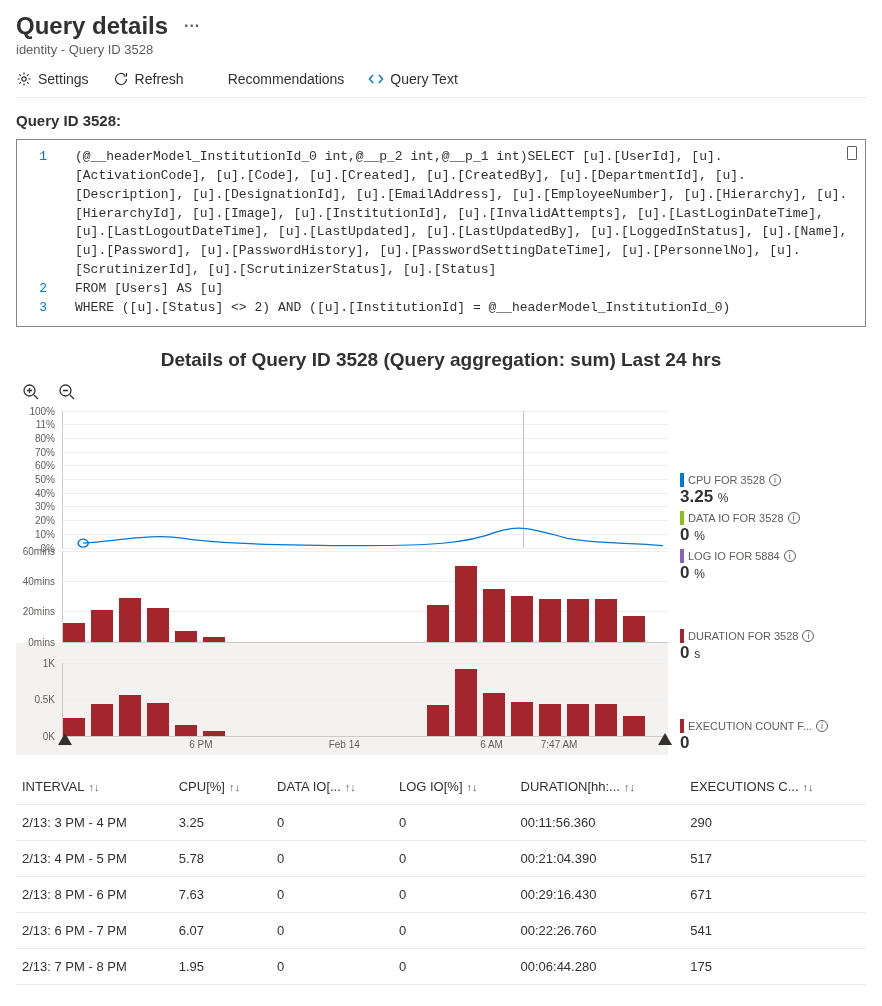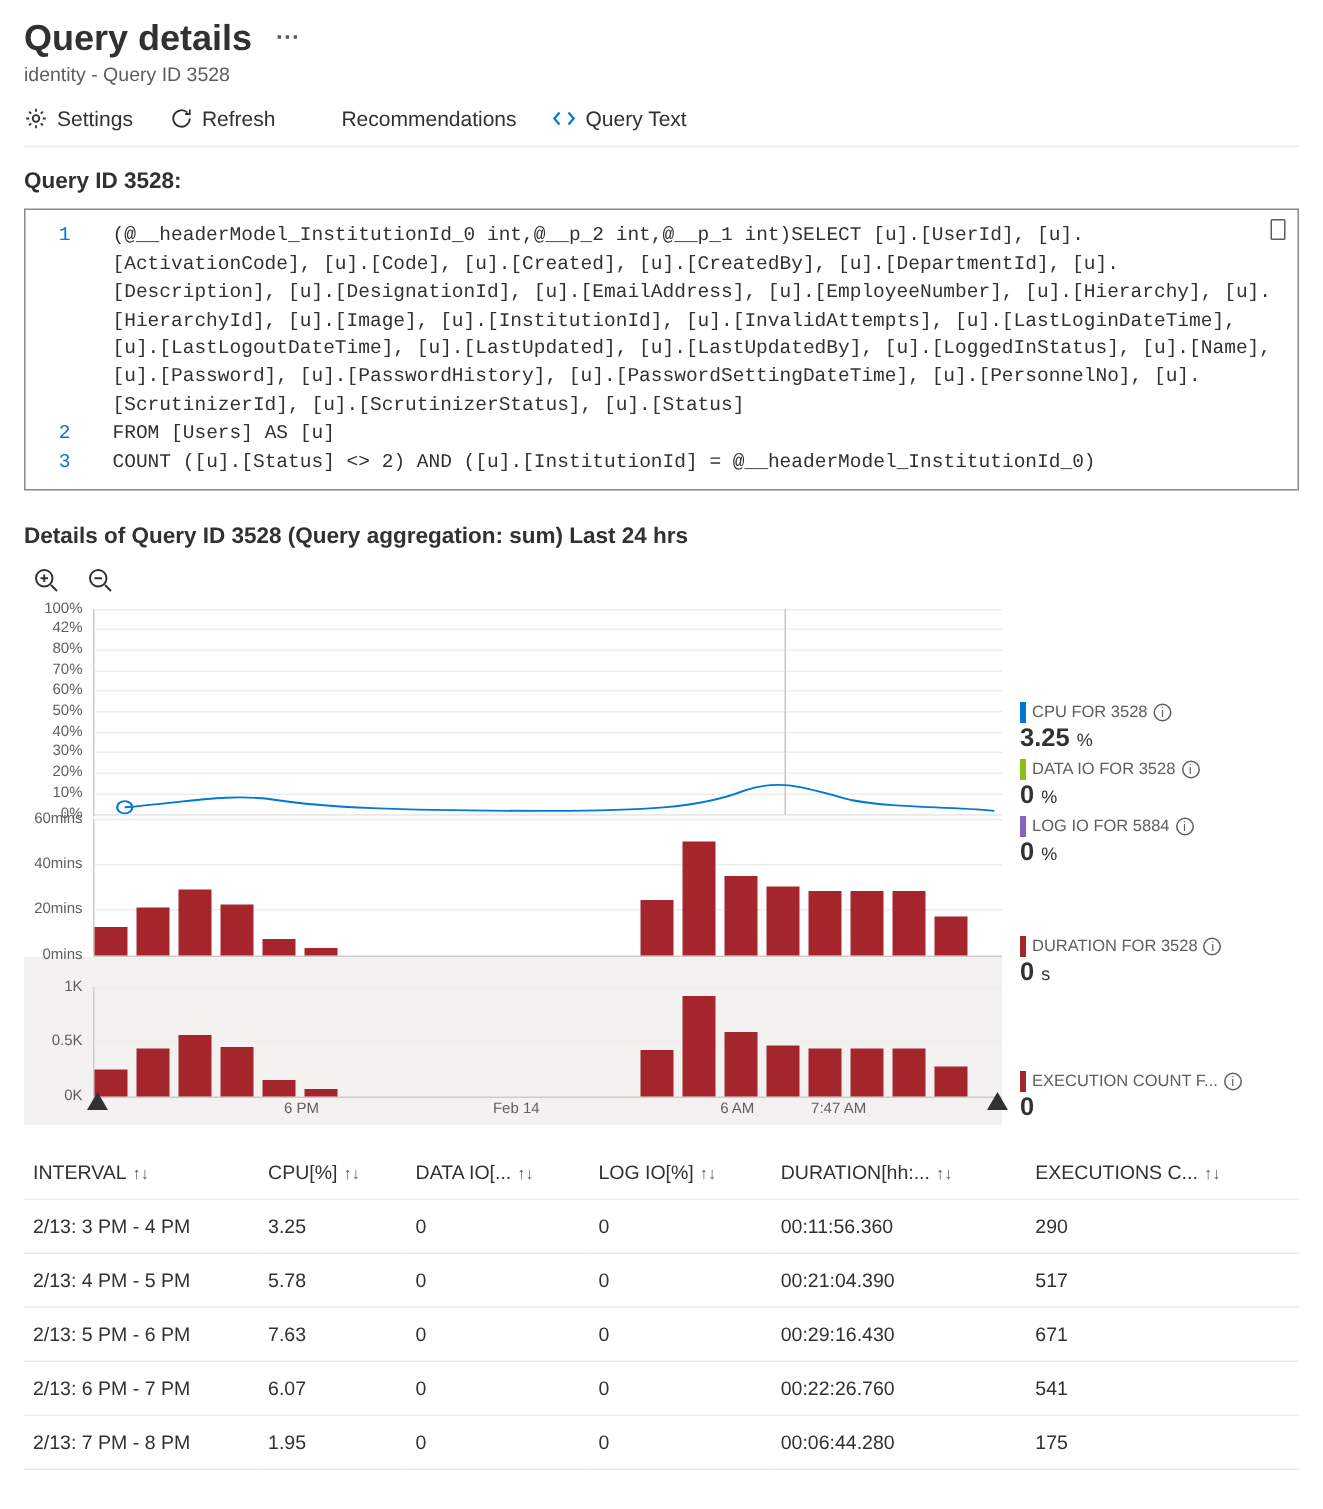--- a/index.html
+++ b/index.html
@@ -52,22 +52,23 @@
     line-height: 1.45;
     position: relative;
   }
   .sql-row { display: flex; }
   .sql-ln { color: #0078d4; width: 52px; text-align: right; padding-right: 28px; flex-shrink: 0; user-select: none; }
   .sql-code { flex: 1; white-space: pre-wrap; word-break: break-word; }
   .copy-handle { position: absolute; top: 6px; right: 8px; width: 10px; height: 14px; border: 1px solid #605e5c; border-radius: 1px; }
 
   .details-head {
     font-weight: 600;
-    font-size: 15px;
+    font-size: 19px;
     margin: 22px 0 8px 0;
+    text-align: center;
   }
   .zoom-row { display: flex; gap: 18px; padding: 4px 0 10px 6px; }
   .zoom-row svg { width: 18px; height: 18px; cursor: pointer; }
 
   .chart-area { display: flex; }
   .chart-left { flex: 0 0 652px; }
   .chart-right { flex: 1; padding-left: 12px; font-size: 11px; }
 
   .minichart { position: relative; border-left: 1px solid #ccc; border-bottom: 1px solid #ccc; margin-left: 46px; }
   .y-ticks { position: absolute; left: -50px; top: 0; bottom: 0; width: 46px; font-size: 10px; color: #605e5c; }
@@ -140,21 +141,21 @@
       <div class="sql-row">
         <div class="sql-ln">1</div>
         <div class="sql-code">(@__headerModel_InstitutionId_0 <kw>int</kw>,@__p_2 <kw>int</kw>,@__p_1 <kw>int</kw>)<kw>SELECT</kw> [u].[UserId], [u].[ActivationCode], [u].[Code], [u].[Created], [u].[CreatedBy], [u].[DepartmentId], [u].[Description], [u].[DesignationId], [u].[EmailAddress], [u].[EmployeeNumber], [u].[Hierarchy], [u].[HierarchyId], [u].[Image], [u].[InstitutionId], [u].[InvalidAttempts], [u].[LastLoginDateTime], [u].[LastLogoutDateTime], [u].[LastUpdated], [u].[LastUpdatedBy], [u].[LoggedInStatus], [u].[Name], [u].[Password], [u].[PasswordHistory], [u].[PasswordSettingDateTime], [u].[PersonnelNo], [u].[ScrutinizerId], [u].[ScrutinizerStatus], [u].[Status]</div>
       </div>
       <div class="sql-row">
         <div class="sql-ln">2</div>
         <div class="sql-code"><kw>FROM</kw> [Users] <kw>AS</kw> [u]</div>
       </div>
       <div class="sql-row">
         <div class="sql-ln">3</div>
-        <div class="sql-code"><kw>COUNT</kw> ([u].[Status] <gray>&lt;&gt;</gray> 2) <kw>AND</kw> ([u].[InstitutionId] <gray>=</gray> @__headerModel_InstitutionId_0)</div>
+        <div class="sql-code"><kw>WHERE</kw> ([u].[Status] <gray>&lt;&gt;</gray> 2) <kw>AND</kw> ([u].[InstitutionId] <gray>=</gray> @__headerModel_InstitutionId_0)</div>
       </div>
     </div>
 </div>
 
 <div class="details-head">Details of Query ID 3528 (Query aggregation: sum) Last 24 hrs</div>
 <div class="zoom-row">
   <svg viewBox="0 0 18 18" fill="none" stroke="#323130" stroke-width="1.3">
       <circle cx="7.5" cy="7.5" r="5.5"></circle>
       <path d="M12 12l4 4M5 7.5h5M7.5 5v5"></path>
     </svg>
@@ -163,21 +164,21 @@
       <path d="M12 12l4 4M5 7.5h5"></path>
     </svg>
 </div>
 
 <div class="chart-area">
   <div class="chart-left">
 
     <div class="minichart" style="height:138px;">
       <div class="y-ticks" id="cpu-yticks">
           <div style="top: 0%;">100%</div>
-          <div style="top: 10%;">42%</div>
+          <div style="top: 10%;">11%</div>
           <div style="top: 20%;">80%</div>
           <div style="top: 30%;">70%</div>
           <div style="top: 40%;">60%</div>
           <div style="top: 50%;">50%</div>
           <div style="top: 60%;">40%</div>
           <div style="top: 70%;">30%</div>
           <div style="top: 80%;">20%</div>
           <div style="top: 90%;">10%</div>
           <div style="top: 100%;">0%</div>
         </div>
@@ -350,21 +351,21 @@
       </tr>
       <tr>
         <td>2/13: 4 PM - 5 PM</td>
         <td>5.78</td>
         <td>0</td>
         <td>0</td>
         <td>00:21:04.390</td>
         <td>517</td>
       </tr>
       <tr>
-        <td>2/13: 5 PM - 6 PM</td>
+        <td>2/13: 8 PM - 6 PM</td>
         <td>7.63</td>
         <td>0</td>
         <td>0</td>
         <td>00:29:16.430</td>
         <td>671</td>
       </tr>
       <tr>
         <td>2/13: 6 PM - 7 PM</td>
         <td>6.07</td>
         <td>0</td>

